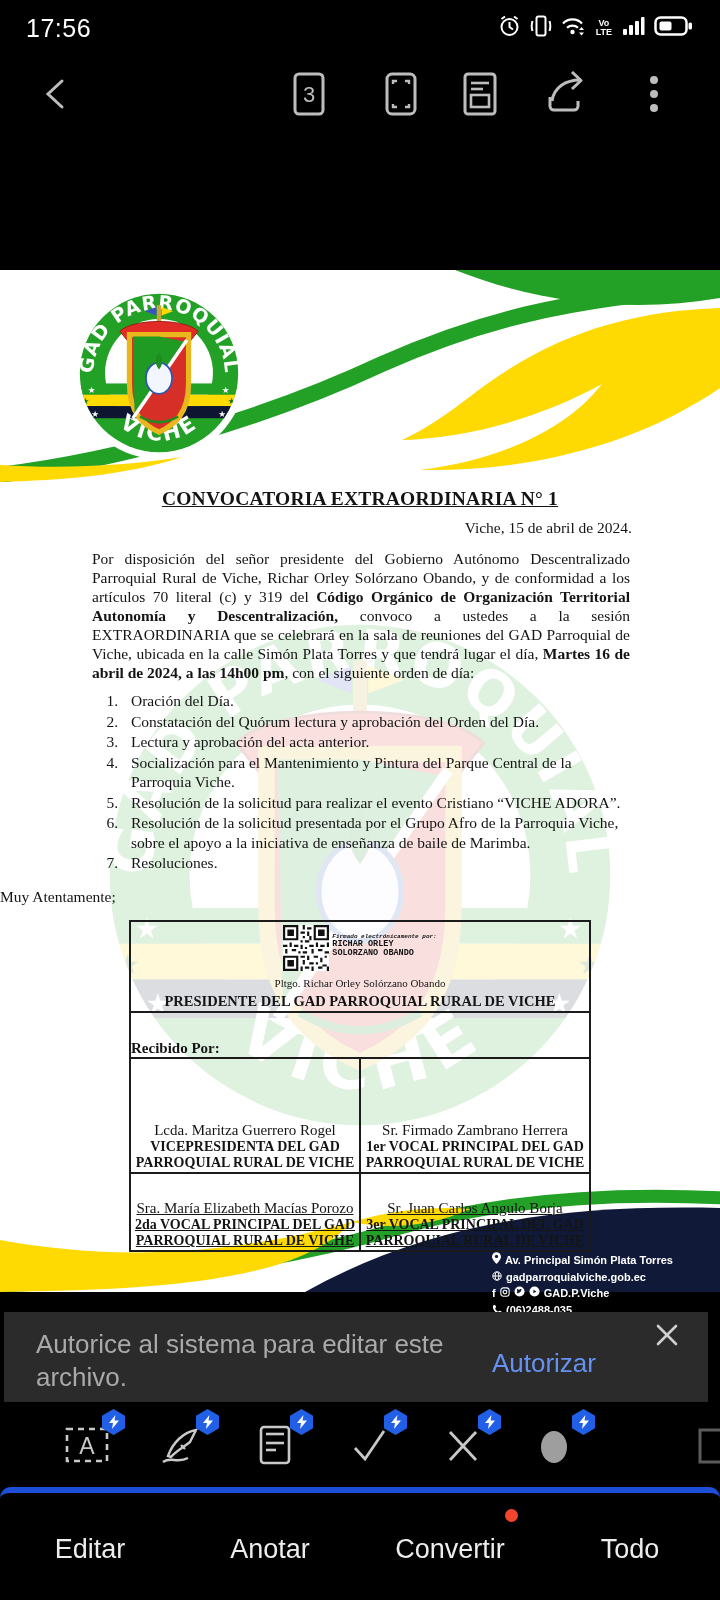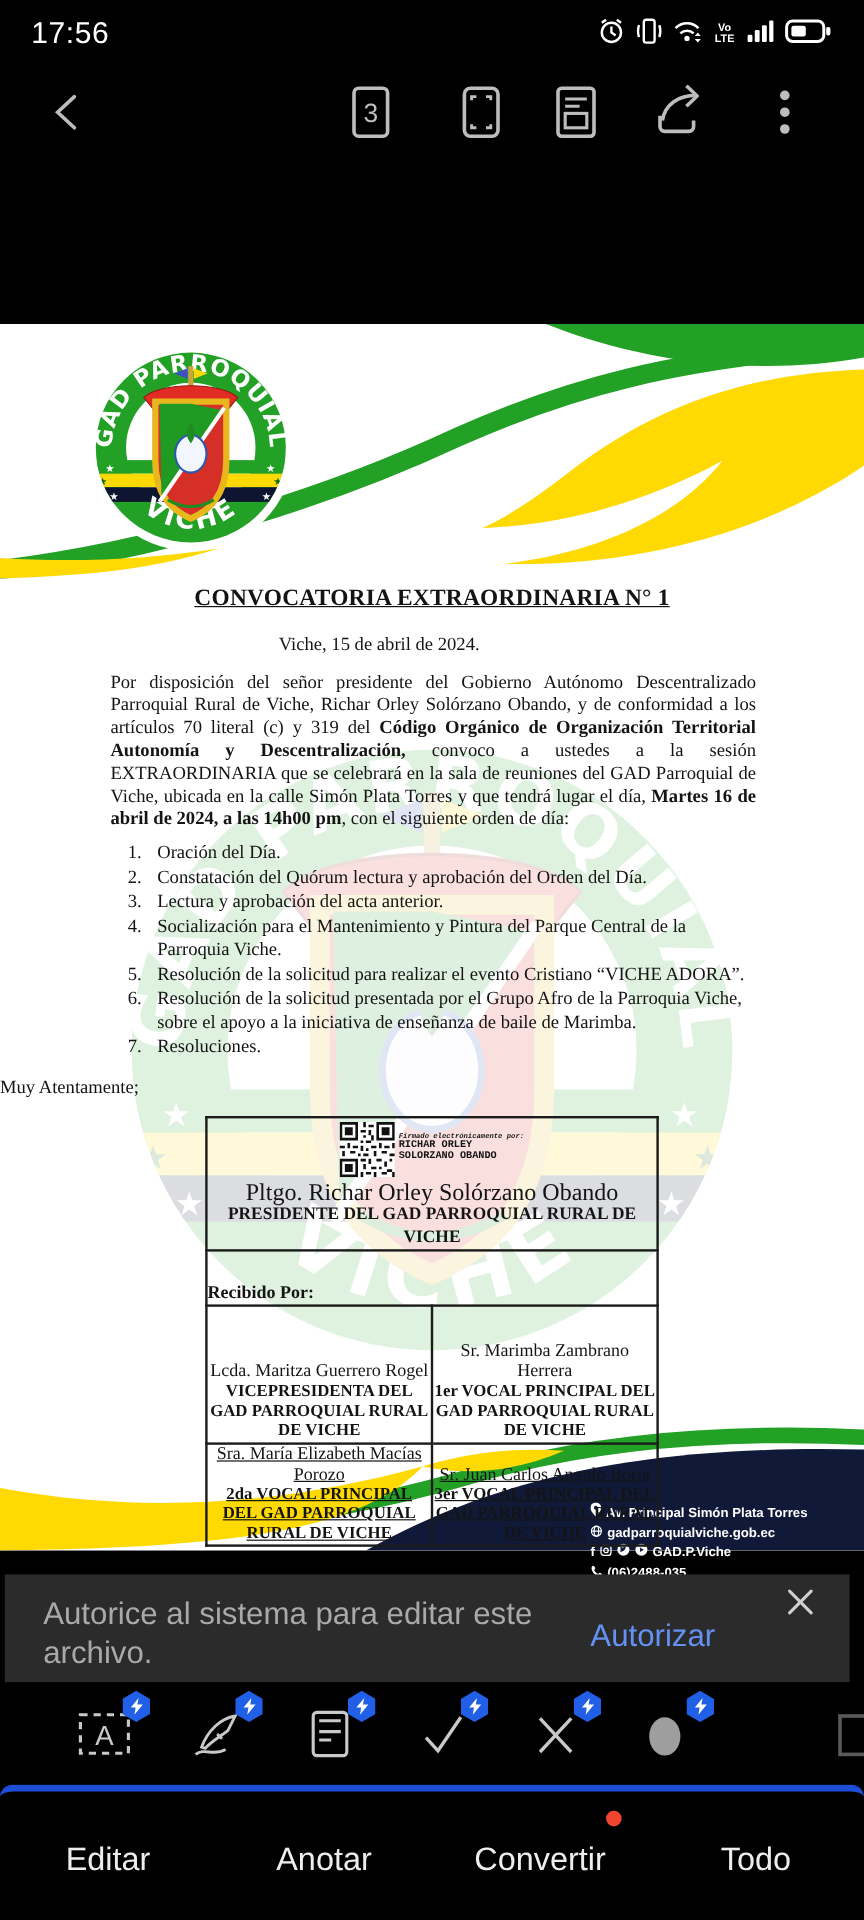--- a/index.html
+++ b/index.html
@@ -12,34 +12,34 @@
   
   .toolbar{position:absolute;top:56px;left:0;width:720px;height:80px;}
   .tb-ic{position:absolute;top:50%;transform:translateY(-50%);}
   
   .docpage{position:absolute;top:270px;left:0;width:720px;height:1022px;background:#fff;font-family:"Liberation Serif",serif;color:#141414;}
   .hdr-waves{display:block;}
   .logo-wrap{position:absolute;left:72px;top:16px;width:174px;height:174px;}
   .watermark{position:absolute;left:85px;top:330px;width:550px;height:550px;opacity:.14;pointer-events:none;z-index:0;}
   .doc-content{position:relative;z-index:1;}
   .doc-title{text-align:center;font-size:19.5px;font-weight:bold;text-decoration:underline;margin-top:6px;letter-spacing:.2px;}
-  .doc-date{text-align:center;padding-right:88px;font-size:15.5px;margin-top:19px;}
+  .doc-date{text-align:right;padding-right:88px;font-size:15.5px;margin-top:9px;}
   .doc-intro{margin:12px 90px 0 92px;text-align:justify;font-size:15.5px;line-height:19px;}
   .doc-intro .b{font-weight:bold;}
   .doc-agenda{margin:9px 90px 0 122px;padding:0;font-size:15.5px;line-height:19.5px;}
   .doc-agenda li{padding-left:9px;margin:0 0 1px 0;}
   .doc-closing{text-align:left;font-size:15.5px;margin-top:15px;}
-  .sig-table{width:378px;margin:14px auto 0;border-collapse:collapse;table-layout:fixed;}
+  .sig-table{width:462px;margin:14px auto 0;border-collapse:collapse;table-layout:fixed;}
   .sig-table td{border:2px solid #1b1b1b;vertical-align:bottom;padding:0;}
   .td-pres{text-align:center;height:80px;}
   .qr-row{display:flex;justify-content:center;align-items:flex-start;gap:3px;margin-top:3px;}
   .qr-cap{font-family:"Liberation Mono",monospace;text-align:left;padding-top:8px;}
   .qr-cap .c1{font-size:6px;font-style:italic;font-weight:bold;}
   .qr-cap .c2{font-size:8.5px;font-weight:bold;line-height:9.5px;}
-  .pres-name{font-size:20px;line-height:17px;}
+  .pres-name{font-size:11px;line-height:17px;}
   .pres-role{font-size:14.5px;font-weight:bold;line-height:19px;}
   .td-recibido{height:44px;font-size:15px;font-weight:bold;padding:0 0 12px 8px;}
   .td-cell{height:113px;text-align:center;padding-bottom:10px;}
   .td-cell.short{height:76px;text-decoration:underline;}
   .cell-name{font-size:15px;line-height:17px;}
   .cell-role{font-size:14px;font-weight:bold;line-height:16.5px;}
   .doc-footer{position:absolute;bottom:0;left:0;width:720px;height:110px;}
   .contact{position:absolute;left:492px;top:24px;color:#fff;font-family:"Liberation Sans",sans-serif;font-size:11px;font-weight:bold;line-height:16.5px;white-space:nowrap;margin-top:46px;}
   .contact .row{display:flex;align-items:center;gap:4px;}
   
@@ -279,21 +279,21 @@
         </tr>
         <tr>
           <td colspan="2" class="td-recibido">Recibido Por:</td>
         </tr>
         <tr>
           <td class="td-cell">
             <div class="cell-name">Lcda. Maritza Guerrero Rogel</div>
             <div class="cell-role">VICEPRESIDENTA DEL GAD PARROQUIAL RURAL DE VICHE</div>
           </td>
           <td class="td-cell">
-            <div class="cell-name">Sr. Marimba Zambrano Herrera</div>
+            <div class="cell-name">Sr. Firmado Zambrano Herrera</div>
             <div class="cell-role">1er VOCAL PRINCIPAL DEL GAD PARROQUIAL RURAL DE VICHE</div>
           </td>
         </tr>
         <tr>
           <td class="td-cell short">
             <div class="cell-name">Sra. María Elizabeth Macías Porozo</div>
             <div class="cell-role">2da VOCAL PRINCIPAL DEL GAD PARROQUIAL RURAL DE VICHE</div>
           </td>
           <td class="td-cell short">
             <div class="cell-name">Sr. Juan Carlos Angulo Borja</div>

